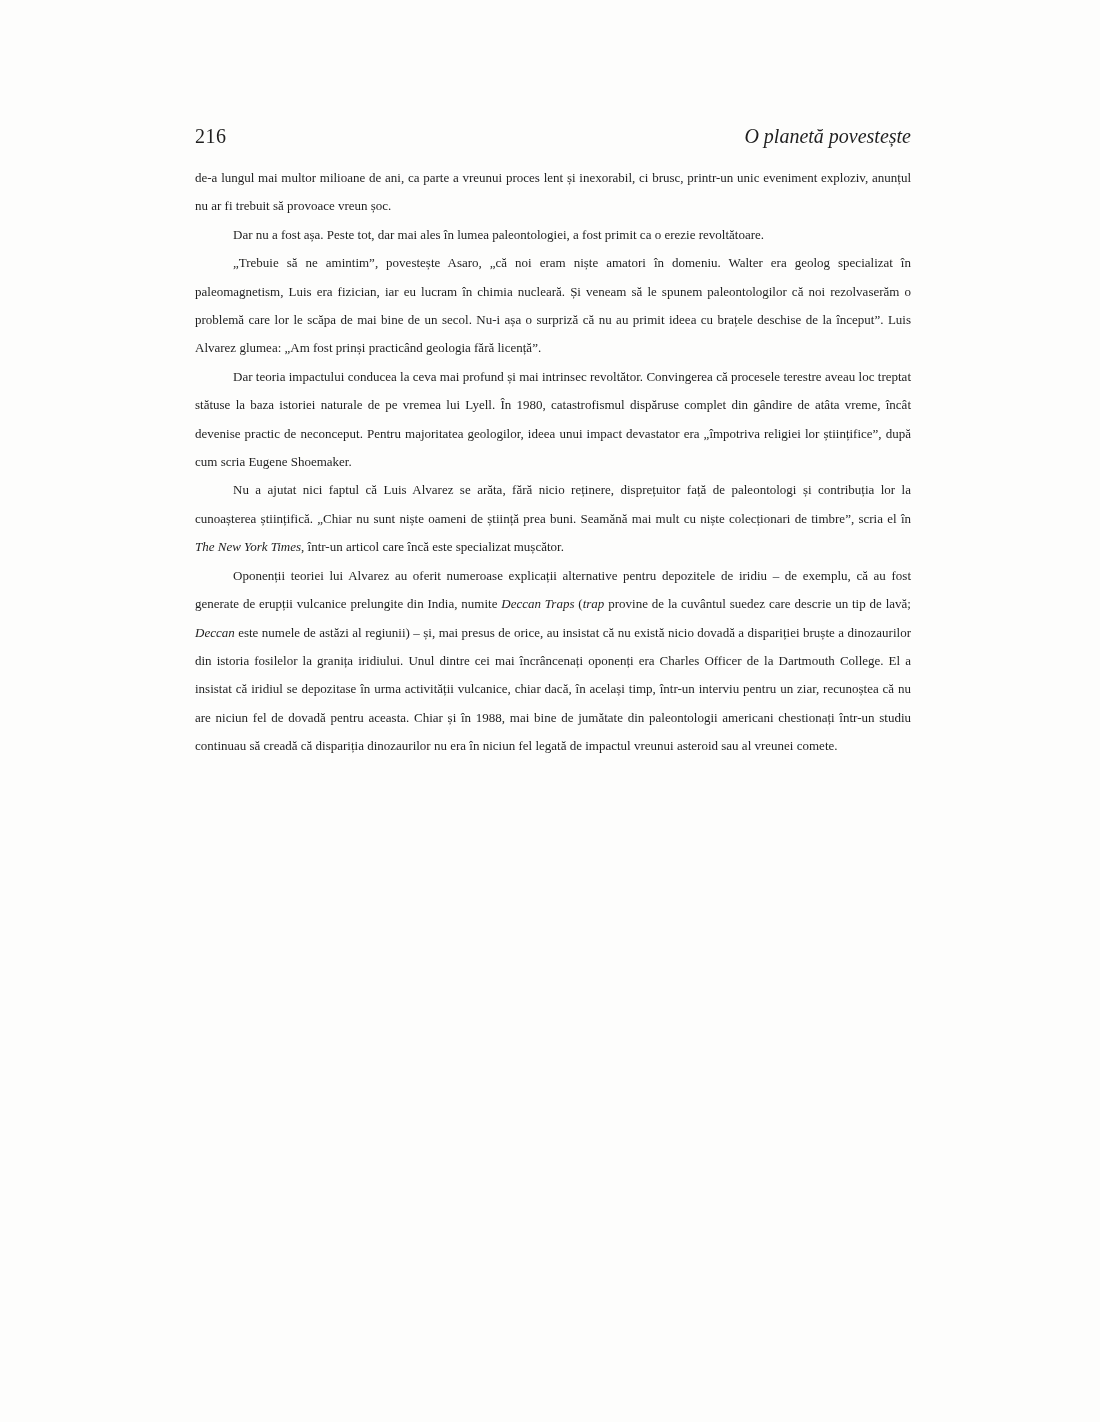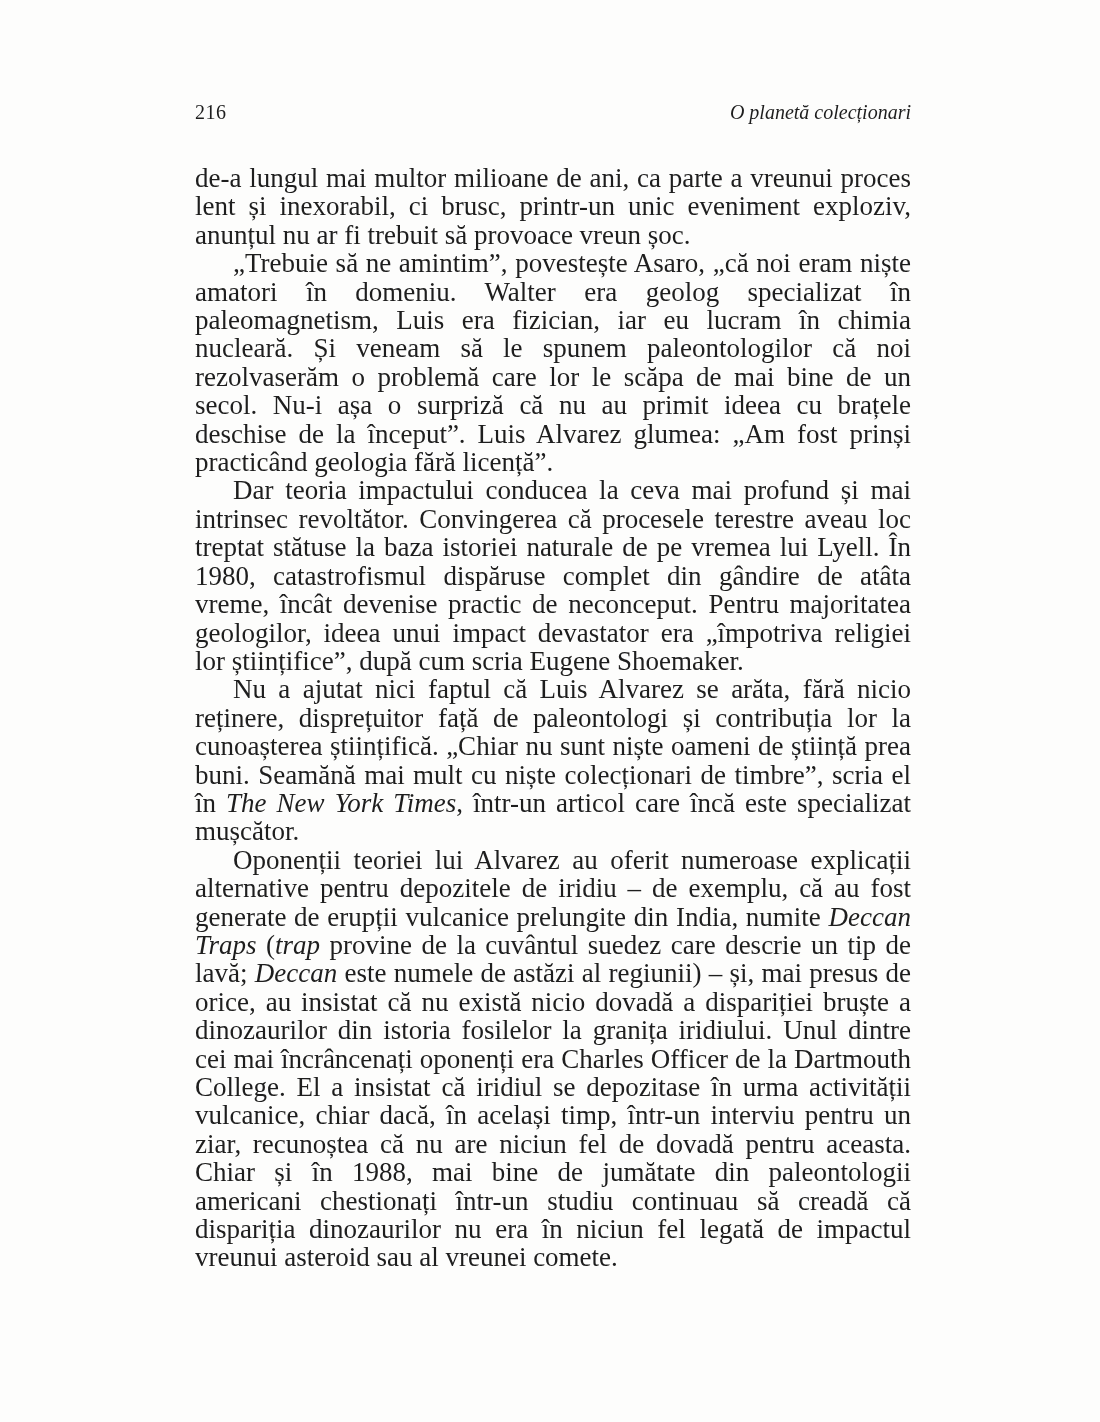--- a/index.html
+++ b/index.html
@@ -17,42 +17,42 @@
   .page {
     position: relative;
     width: 1100px;
     height: 1422px;
     background: #fdfdfc;
     overflow: hidden;
     box-sizing: border-box;
   }
   .page-header {
     position: absolute;
-    top: 100px;
+    top: 124px;
     left: 195px;
     width: 716px;
     display: flex;
     justify-content: space-between;
     align-items: baseline;
     font-size: 20px;
     line-height: 24px;
   }
   .page-number {
     font-style: normal;
     letter-spacing: 0.5px;
   }
   .running-title {
     font-style: italic;
   }
   .page-body {
     position: absolute;
     top: 164px;
     left: 195px;
     width: 716px;
-    font-size: 27px;
+    font-size: 13px;
     line-height: 28.4px;
     text-align: justify;
     text-justify: inter-word;
   }
   .page-body p {
     margin: 0;
     padding: 0;
     text-indent: 38px;
   }
   .page-body p.no-indent {
@@ -61,22 +61,23 @@
   .it {
     font-style: italic;
   }
 </style>
 </head>
 <body>
 
 <div class="page">
   <div class="page-header">
     <span class="page-number">216</span>
-    <span class="running-title">O planetă colecționari</span>
+    <span class="running-title">O planetă povestește</span>
   </div>
   <div class="page-body">
       <p class="no-indent"><span>de-a lungul mai multor milioane de ani, ca parte a vreunui proces lent și inexorabil, ci brusc, printr-un unic eveniment exploziv, anunțul nu ar fi trebuit să provoace vreun șoc.</span></p>
+      <p><span>Dar nu a fost așa. Peste tot, dar mai ales în lumea paleontologiei, a fost primit ca o erezie revoltătoare.</span></p>
       <p><span>„Trebuie să ne amintim”, povestește Asaro, „că noi eram niște amatori în domeniu. Walter era geolog specializat în paleomagnetism, Luis era fizician, iar eu lucram în chimia nucleară. Și veneam să le spunem paleontologilor că noi rezolvaserăm o problemă care lor le scăpa de mai bine de un secol. Nu-i așa o surpriză că nu au primit ideea cu brațele deschise de la început”. Luis Alvarez glumea: „Am fost prinși practicând geologia fără licență”.</span></p>
       <p><span>Dar teoria impactului conducea la ceva mai profund și mai intrinsec revoltător. Convingerea că procesele terestre aveau loc treptat stătuse la baza istoriei naturale de pe vremea lui Lyell. În 1980, catastrofismul dispăruse complet din gândire de atâta vreme, încât devenise practic de neconceput. Pentru majoritatea geologilor, ideea unui impact devastator era „împotriva religiei lor științifice”, după cum scria Eugene Shoemaker.</span></p>
       <p><span>Nu a ajutat nici faptul că Luis Alvarez se arăta, fără nicio reținere, disprețuitor față de paleontologi și contribuția lor la cunoașterea științifică. „Chiar nu sunt niște oameni de știință prea buni. Seamănă mai mult cu niște colecționari de timbre”, scria el în </span><span class="it">The New York Times</span><span>, într-un articol care încă este specializat mușcător.</span></p>
       <p><span>Oponenții teoriei lui Alvarez au oferit numeroase explicații alternative pentru depozitele de iridiu – de exemplu, că au fost generate de erupții vulcanice prelungite din India, numite </span><span class="it">Deccan Traps</span><span> (</span><span class="it">trap</span><span> provine de la cuvântul suedez care descrie un tip de lavă; </span><span class="it">Deccan</span><span> este numele de astăzi al regiunii) – și, mai presus de orice, au insistat că nu există nicio dovadă a dispariției bruște a dinozaurilor din istoria fosilelor la granița iridiului. Unul dintre cei mai încrâncenați oponenți era Charles Officer de la Dartmouth College. El a insistat că iridiul se depozitase în urma activității vulcanice, chiar dacă, în același timp, într-un interviu pentru un ziar, recunoștea că nu are niciun fel de dovadă pentru aceasta. Chiar și în 1988, mai bine de jumătate din paleontologii americani chestionați într-un studiu continuau să creadă că dispariția dinozaurilor nu era în niciun fel legată de impactul vreunui asteroid sau al vreunei comete.</span></p>
     </div>
 </div>
 
 </body></html>

